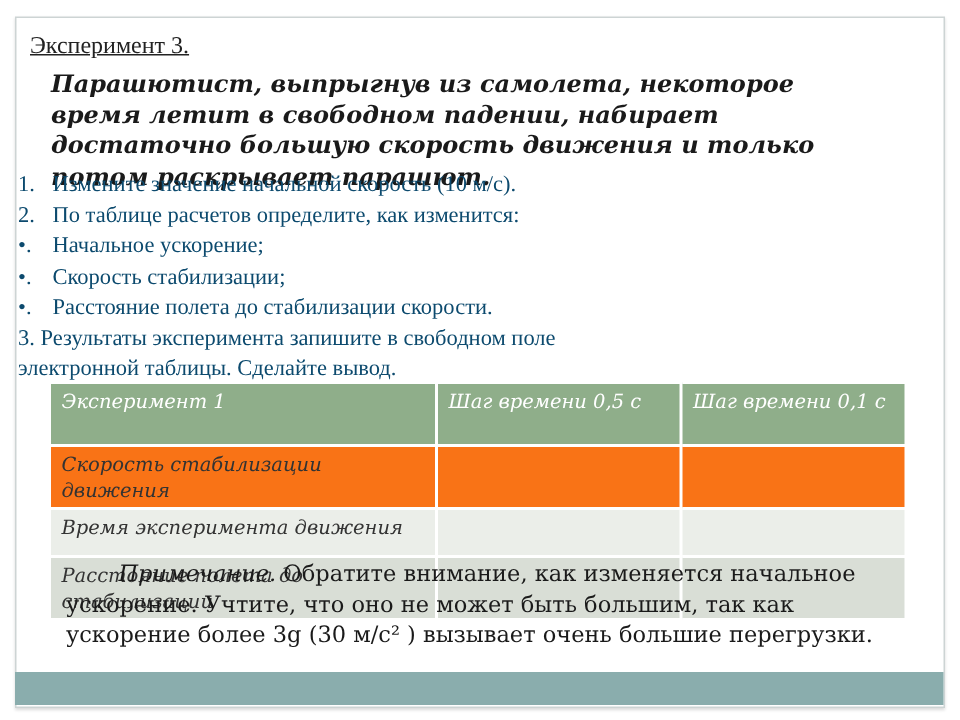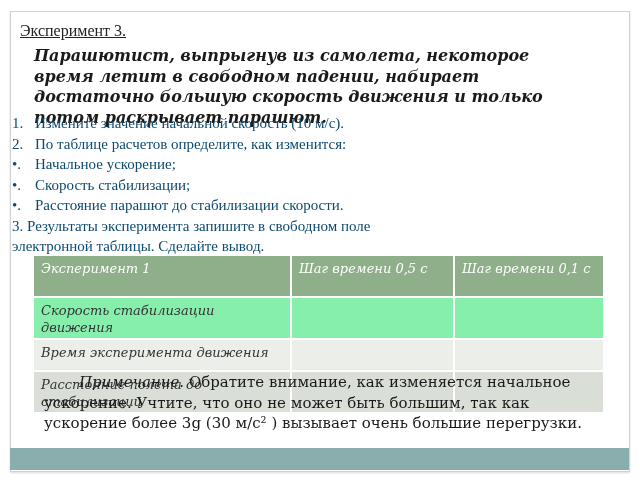--- a/index.html
+++ b/index.html
@@ -6,21 +6,21 @@
   body { width:640px; height:480px; background:#ffffff; position:relative; overflow:hidden; font-family:"DejaVu Serif", serif; }
   .slide { position:absolute; left:10px; top:11px; width:618px; height:459px; border:1px solid #cdd4d4; background:#ffffff; box-shadow:0 1px 2px rgba(0,0,0,0.15); }
   .title { position:absolute; left:20px; top:22px; font-family:"Liberation Serif", serif; font-size:16px; color:#222; text-decoration:underline; }
   .intro { position:absolute; left:34px; top:46px; width:560px; font-family:"DejaVu Serif", serif; font-style:italic; font-weight:bold; font-size:16px; line-height:20.5px; color:#1a1a1a; }
   .steps { position:absolute; left:12px; top:113px; width:600px; font-family:Liberation Serif, serif; font-size:15px; line-height:20.5px; color:#0c4a6e; }
   .steps div { white-space:nowrap; }
   .steps .ind { display:inline-block; width:23px; }
   table.t { position:absolute; left:32px; top:254px; border-collapse:collapse; width:573px; font-family:"DejaVu Serif", serif; font-size:13px; color:#333; }
   table.t td { vertical-align:top; padding:4px 6px 2px 7px; line-height:17px; border:2px solid #ffffff;font-style:italic; }
   table.t tr.head td { background:#8fae8a; color:#ffffff; height:34px; }
-  table.t tr.r1 td { background:#86efac; height:33px; }
+  table.t tr.r1 td { background:#f97316; height:33px; }
   table.t tr.r2 td { background:#ebeee9; height:24px; }
   table.t tr.r3 td { background:#d9ded6; height:33px; }
   .c1 { width:243px; } .c2 { width:148px; }
   .note { position:absolute; left:44px; top:372px; width:560px; font-family:"DejaVu Serif", serif; font-size:15px; line-height:20.5px; color:#1a1a1a; }
   .note .lab { font-style:italic;margin-left:35px; }
   .footer-band { position:absolute; left:10px; top:448px; width:619px; height:22px; background:#8aadad; }
 </style>
 </head>
 <body>
 
@@ -28,21 +28,21 @@
 
 <div class="title">Эксперимент 3.</div>
 
 <div class="intro">Парашютист, выпрыгнув из самолета, некоторое время летит в свободном падении, набирает достаточно большую скорость движения и только потом раскрывает парашют.</div>
 
 <div class="steps">
   <div><span class="ind">1.</span><span>Измените значение начальной скорость (10 м/с).</span></div>
   <div><span class="ind">2.</span><span>По таблице расчетов определите, как изменится:</span></div>
   <div><span class="ind">•.</span><span>Начальное ускорение;</span></div>
   <div><span class="ind">•.</span><span>Скорость стабилизации;</span></div>
-  <div><span class="ind">•.</span><span>Расстояние парашют до стабилизации скорости.</span></div>
+  <div><span class="ind">•.</span><span>Расстояние полета до стабилизации скорости.</span></div>
   <div>3. Результаты эксперимента запишите в свободном поле</div>
   <div>электронной таблицы. Сделайте вывод.</div>
 </div>
 
 <table class="t">
   <tbody>
       <tr class="head">
     <td class="c1">Эксперимент 1</td>
     <td class="c2">Шаг времени 0,5 с</td>
     <td>Шаг времени 0,1 с</td>

